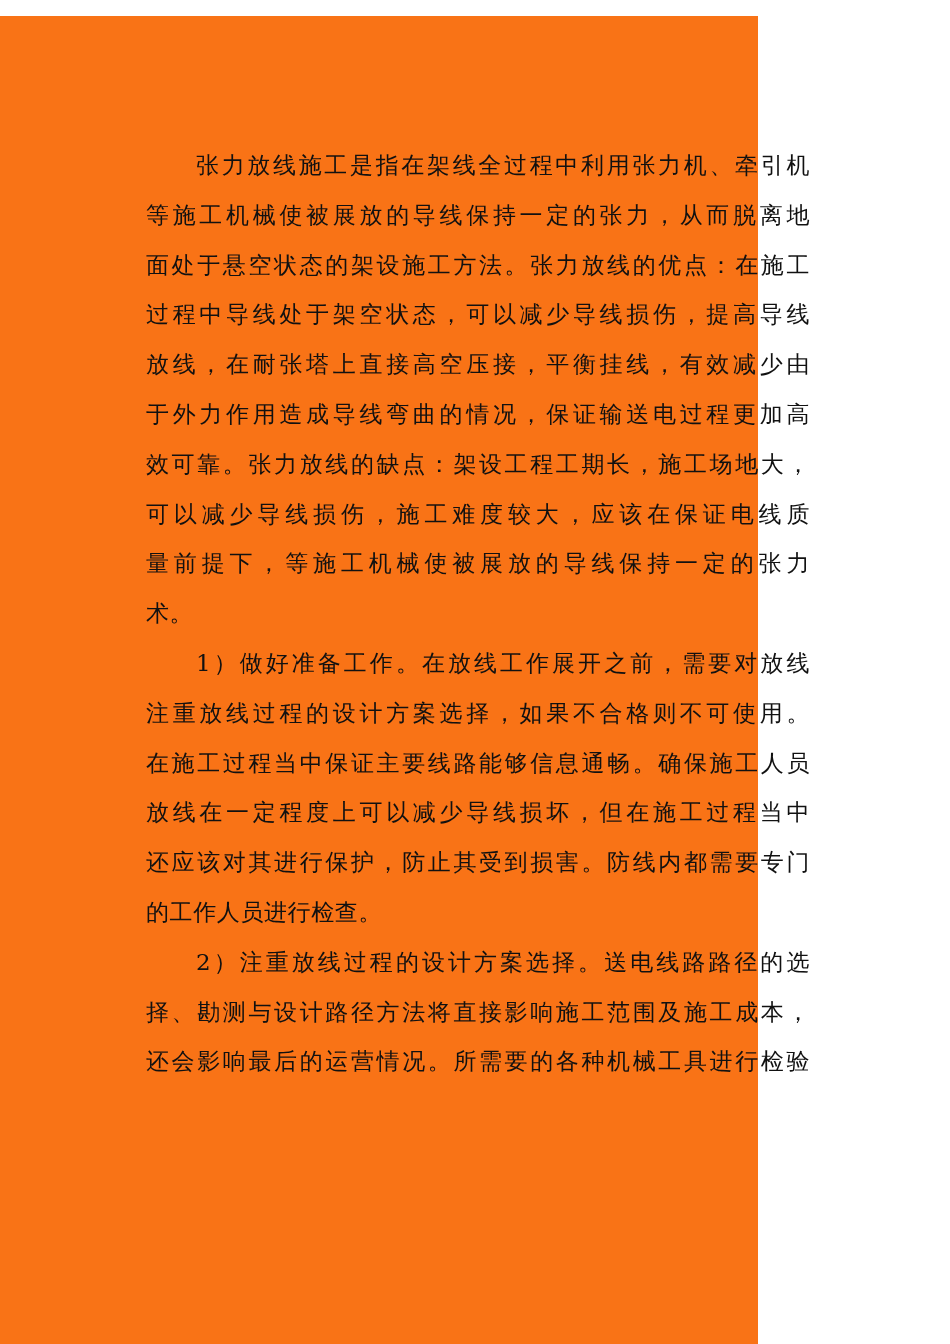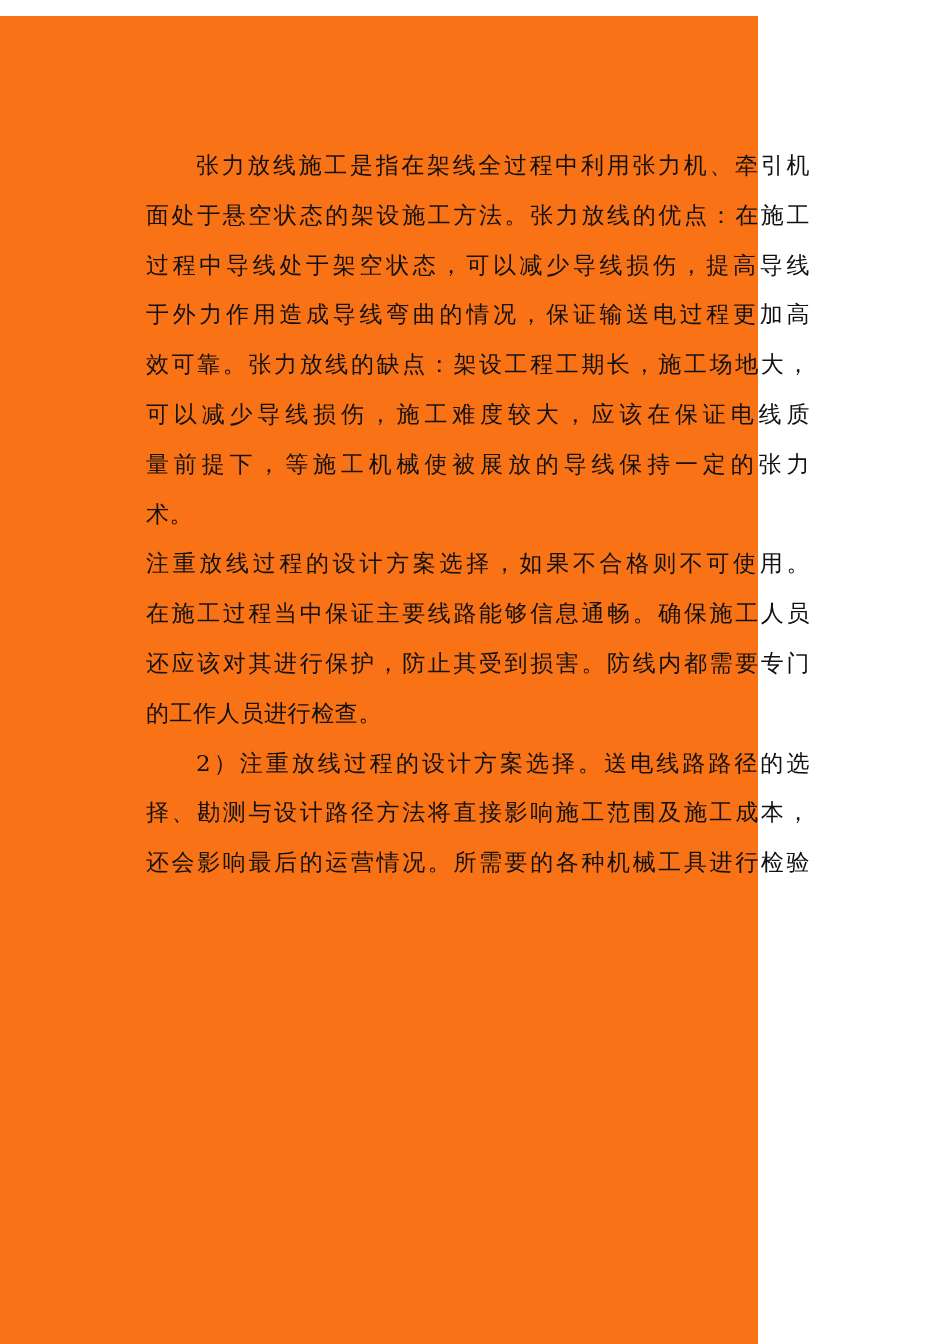--- a/index.html
+++ b/index.html
@@ -45,33 +45,37 @@
     }
   </style>
 </head>
 <body>
 
 <div class="page">
   <div class="body-text">
 
     <div>
       <div class="line indent just">张力放线施工是指在架线全过程中利用张力机、牵引机</div>
+      <div class="line just">等施工机械使被展放的导线保持一定的张力，从而脱离地</div>
       <div class="line just">面处于悬空状态的架设施工方法。张力放线的优点：在施工</div>
       <div class="line just">过程中导线处于架空状态，可以减少导线损伤，提高导线</div>
+      <div class="line just">放线，在耐张塔上直接高空压接，平衡挂线，有效减少由</div>
       <div class="line just">于外力作用造成导线弯曲的情况，保证输送电过程更加高</div>
       <div class="line just">效可靠。张力放线的缺点：架设工程工期长，施工场地大，</div>
       <div class="line just">可以减少导线损伤，施工难度较大，应该在保证电线质</div>
       <div class="line just">量前提下，等施工机械使被展放的导线保持一定的张力</div>
       <div class="line">术。</div>
     </div>
 
 
     <div>
+      <div class="line indent just">1）做好准备工作。在放线工作展开之前，需要对放线</div>
       <div class="line just">注重放线过程的设计方案选择，如果不合格则不可使用。</div>
       <div class="line just">在施工过程当中保证主要线路能够信息通畅。确保施工人员</div>
+      <div class="line just">放线在一定程度上可以减少导线损坏，但在施工过程当中</div>
       <div class="line just">还应该对其进行保护，防止其受到损害。防线内都需要专门</div>
       <div class="line">的工作人员进行检查。</div>
     </div>
 
     <div>
       <div class="line indent just">2）注重放线过程的设计方案选择。送电线路路径的选</div>
       <div class="line just">择、勘测与设计路径方法将直接影响施工范围及施工成本，</div>
       <div class="line just">还会影响最后的运营情况。所需要的各种机械工具进行检验</div>
     </div>
 

